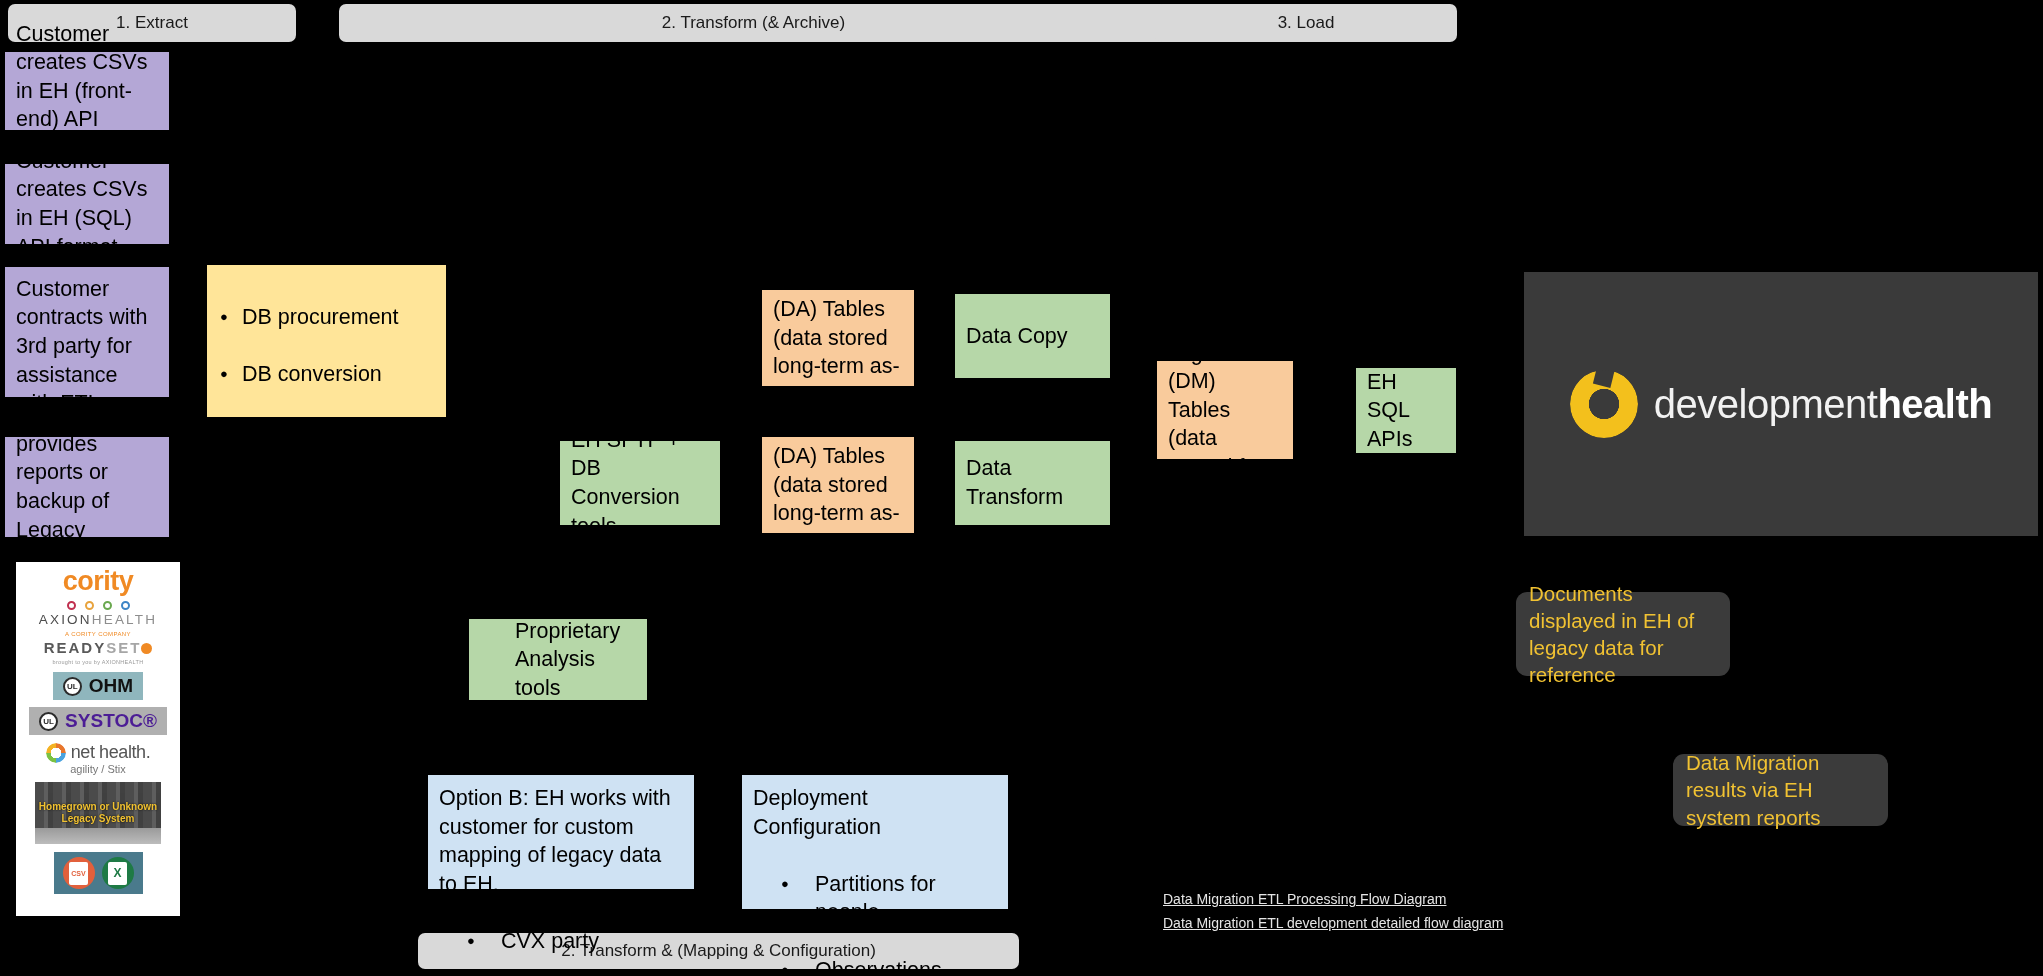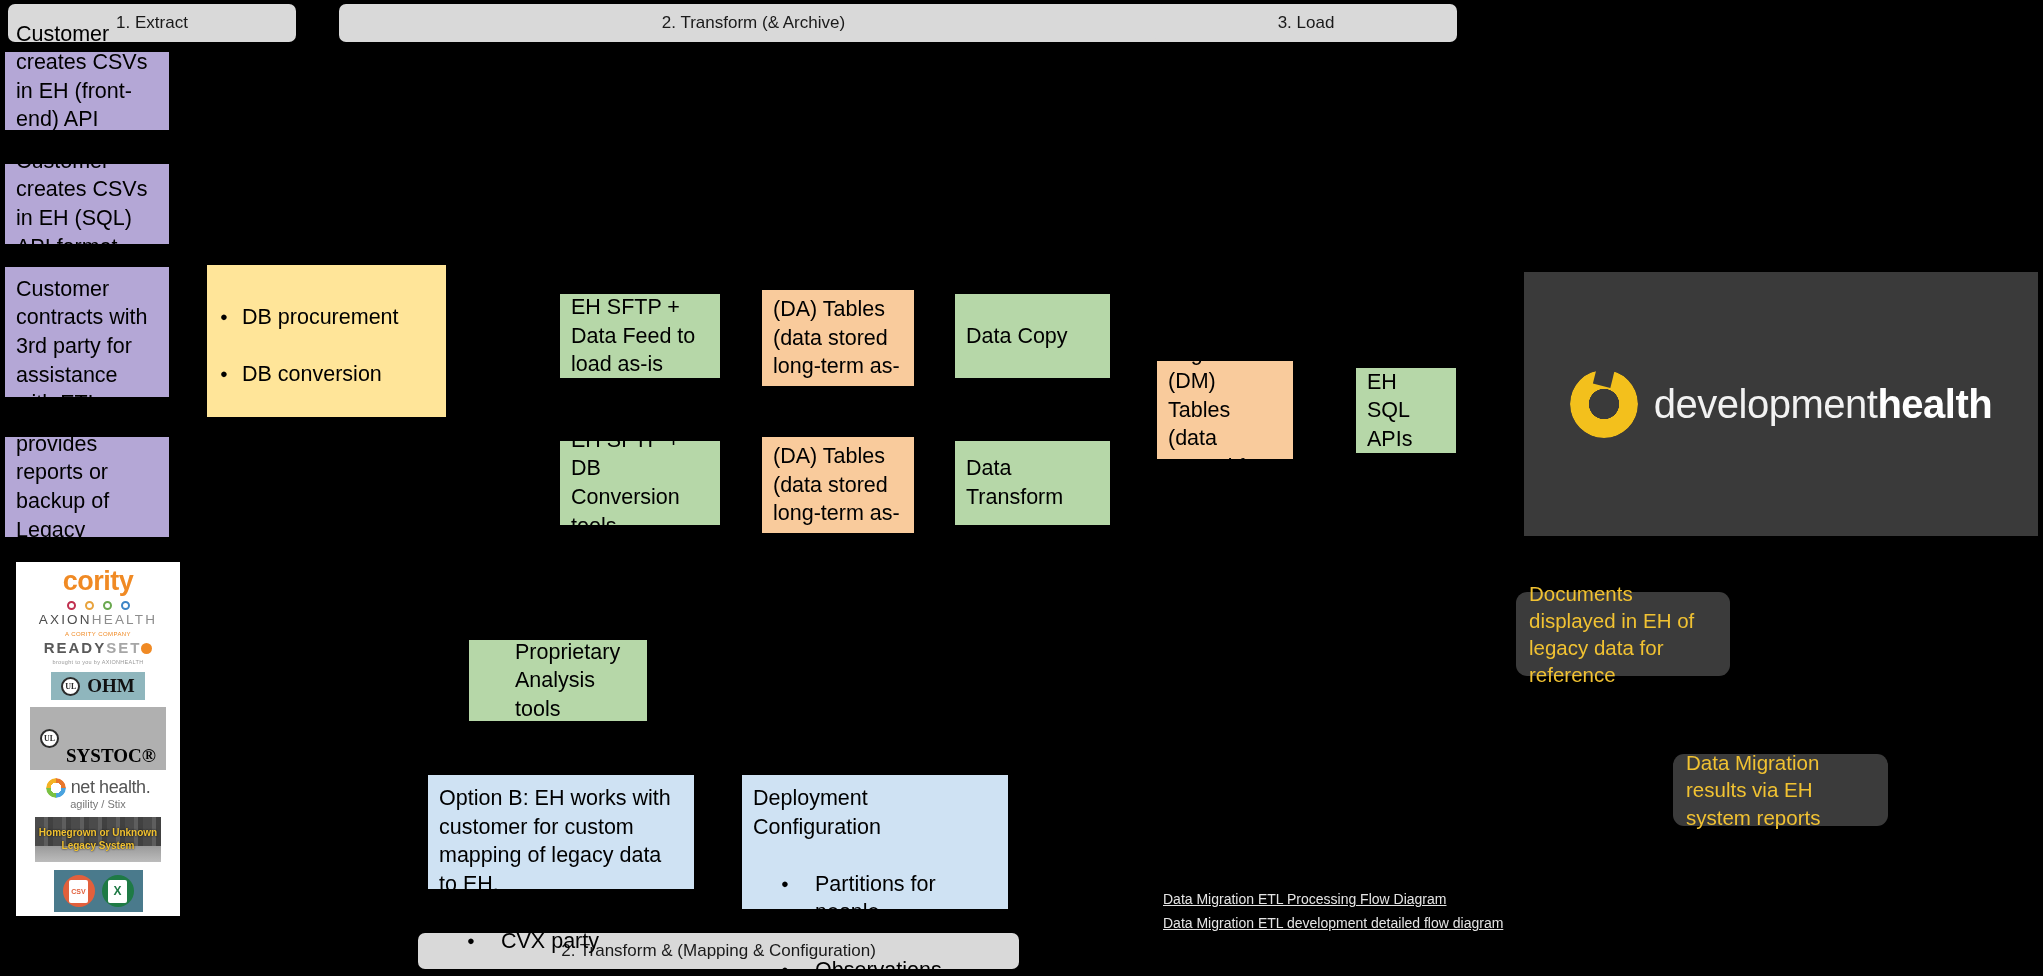--- a/index.html
+++ b/index.html
@@ -156,32 +156,32 @@
     font-weight: bold; line-height: 1.1; white-space: nowrap;
   }
   .lg-readyset span { color: #a6a6a6; }
   .lg-readyset em {
     display: inline-block; width: 11px; height: 11px; border-radius: 50%;
     background: #f08a24; vertical-align: -1px;
   }
   .lg-readyset-sub { font-size: 5.5px; color: #999; letter-spacing: .3px; }
   .lg-chip {
     display: flex; align-items: center; gap: 7px;
-    padding: 3px 10px; margin-top: 4px; font-family: Liberation Serif, serif;
+    padding: 3px 10px; margin-top: 4px;
   }
   .lg-chip.ohm { background: #8fb6bd; }
   .lg-chip.systoc { background: #b0b0b0; }
   .ul-mark {
     width: 19px; height: 19px; border-radius: 50%;
     border: 2px solid #2b2b2b; background: #fff;
     font-size: 8px; color: #2b2b2b; font-weight: bold;
     display: flex; align-items: center; justify-content: center;
   }
   .lg-ohm-text { font-size: 19px; font-weight: bold; color: #111; }
-  .lg-systoc-text { font-size: 19px; font-weight: bold; color: #000000; margin-top: 35px; }
+  .lg-systoc-text { font-size: 19px; font-weight: bold; color: #4c1d95; }
   .lg-nethealth { display: flex; flex-direction: column; align-items: center; margin-top: 4px; }
   .nh-row { display: flex; align-items: center; gap: 5px; }
   .nh-mark {
     width: 20px; height: 20px; border-radius: 50%;
     background: conic-gradient(#e8762c 0 25%, #4aa3df 25% 50%, #7ac143 50% 75%, #f4b223 75% 100%);
     -webkit-mask: radial-gradient(circle, transparent 0 38%, #000 39% 100%);
             mask: radial-gradient(circle, transparent 0 38%, #000 39% 100%);
   }
   .nh-text { font-size: 18px; color: #555; letter-spacing: -.4px; }
   .nh-sub { font-size: 11px; color: #777; }
@@ -264,33 +264,32 @@
   <div class="box yellow top" style="left:207px; top:265px; width:239px; height:152px;">
     <ul class="blist">
       <li>DB procurement</li>
       <li>DB conversion</li>
       <li>Data mapping</li>
       <li>Data transform</li>
       <li>Data validation assistance</li>
     </ul>
   </div>
 
-  <div class="box green" style="left:560px; top:294px; width:160px; height:84px;">EH SFTP + Data Feed to load as-is</div>
 
   <div class="box orange" style="left:762px; top:290px; width:152px; height:96px;">Data Archive (DA) Tables (data stored long-term as-is)</div>
 
   <div class="box green" style="left:560px; top:441px; width:160px; height:84px;">EH SFTP + DB Conversion tools</div>
 
   <div class="box green" style="left:955px; top:294px; width:155px; height:84px;">Data Copy</div>
 
   <div class="box orange" style="left:762px; top:437px; width:152px; height:96px;">Data Archive (DA) Tables (data stored long-term as-is)</div>
 
   <div class="box green" style="left:955px; top:441px; width:155px; height:84px;">Data Transform</div>
 
-  <div class="box green" style="left:469px; top:640px; width:178px; height:81px;padding-left:46px;">Proprietary Analysis tools</div>
+  <div class="box green" style="left:469px; top:619px; width:178px; height:81px;padding-left:46px;">Proprietary Analysis tools</div>
 
   <div class="box orange" style="left:1157px; top:361px; width:136px; height:98px;">Data Migration (DM) Tables (data staged for migration)</div>
 
   <div class="box green" style="left:1356px; top:368px; width:100px; height:85px;">EH SQL APIs</div>
 
   <div class="eh-panel" style="left:1524px; top:272px; width:514px; height:264px;">
     <div class="eh-logo-row">
       <span class="eh-mark"></span>
       <span class="eh-word"><span>development</span><b>health</b></span>
     </div>

